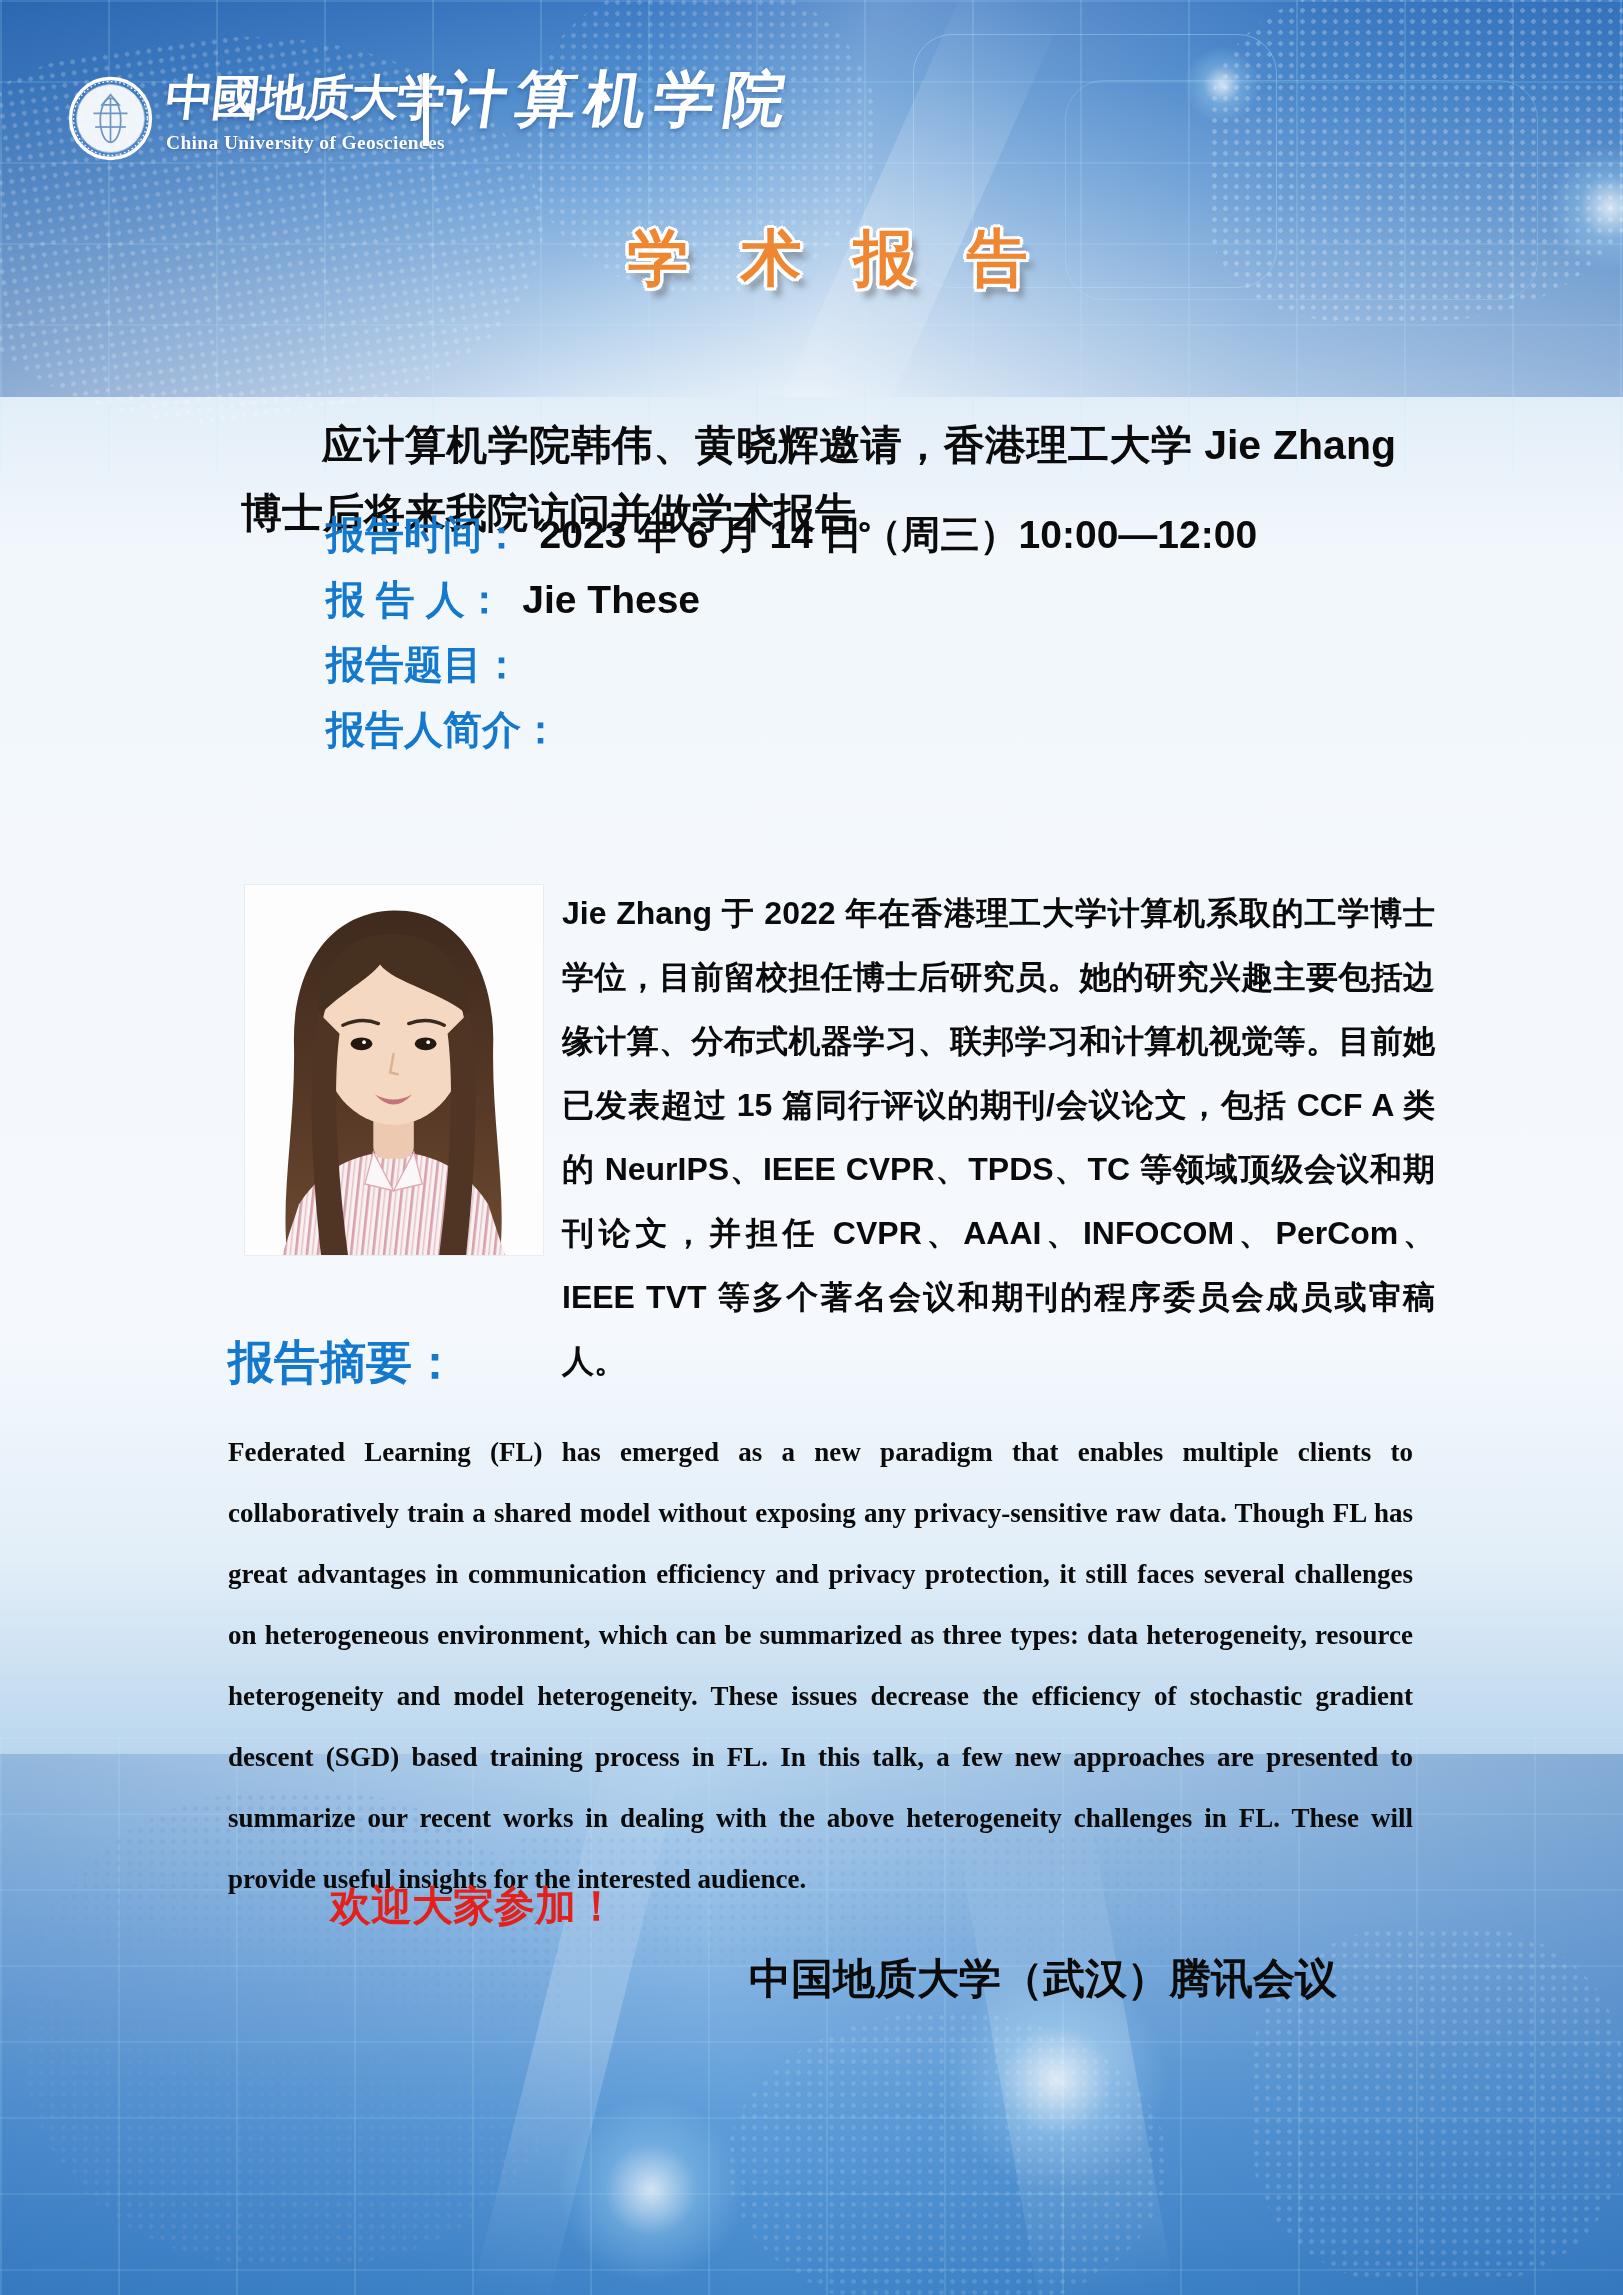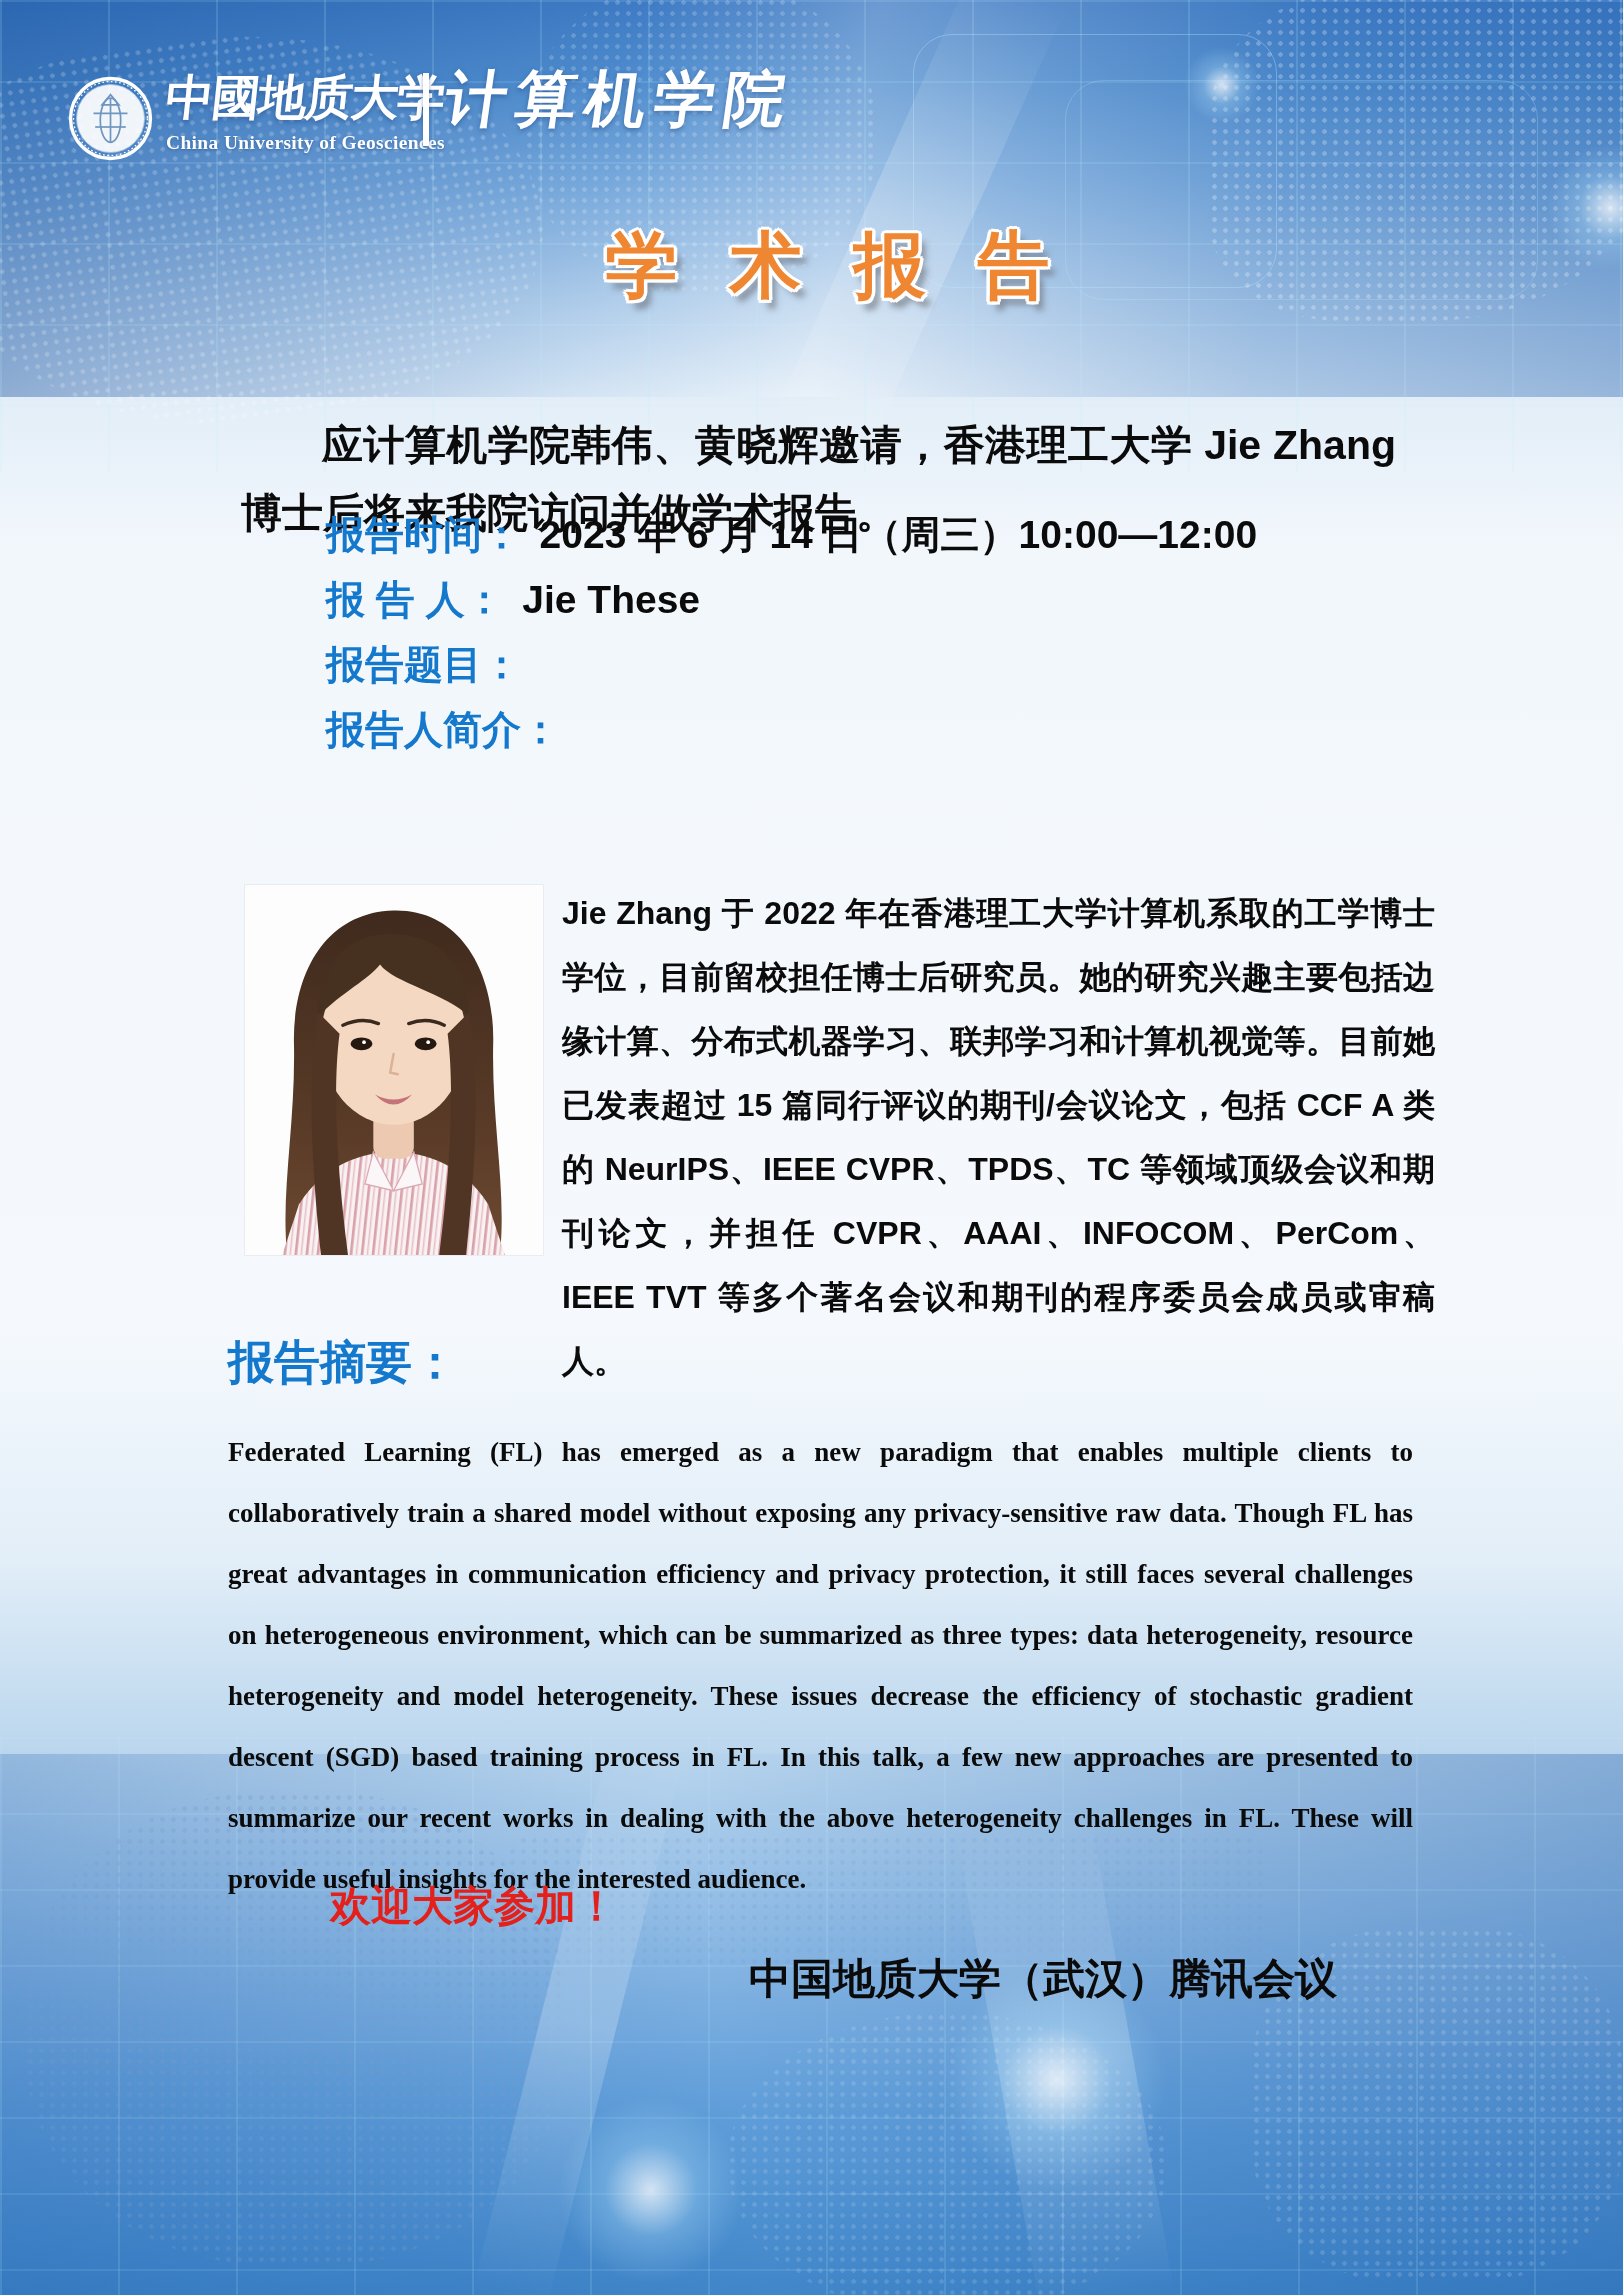--- a/index.html
+++ b/index.html
@@ -42,21 +42,21 @@
   .hdr-en{position:absolute;left:166px;top:132px;width:254px;color:#fff;
     font-family:"Liberation Serif",serif;font-size:19.4px;font-weight:bold;letter-spacing:0.4px;
     text-shadow:0 0.8px 2.5px rgba(20,60,120,.5);white-space:nowrap;}
   .hdr-bar{position:absolute;left:423px;top:73px;width:6px;height:73px;background:#fff;
     box-shadow:0 1.7px 4.2px rgba(20,60,120,.4);}
   .hdr-school{position:absolute;left:446px;top:59px;color:#fff;font-size:61px;font-weight:bold;
     letter-spacing:8.5px;transform:skewX(-8deg);text-shadow:0 1.7px 5px rgba(20,60,120,.45);white-space:nowrap;}
 
   
   .title{position:absolute;left:0;right:0;top:218px;text-align:center;
-    font-size:72px;font-weight:bold;color:#ee8632;letter-spacing:52px;padding-left:84px;
+    font-size:61px;font-weight:bold;color:#ee8632;letter-spacing:52px;padding-left:84px;
     text-shadow:
       -2.5px -2.5px 0 #fff, 2.5px -2.5px 0 #fff, -2.5px 2.5px 0 #fff, 2.5px 2.5px 0 #fff,
       0 -3.4px 0 #fff, 0 3.4px 0 #fff, -3.4px 0 0 #fff, 3.4px 0 0 #fff,
       6.8px 8.5px 6px rgba(90,90,95,.55);
     white-space:nowrap;}
 
   
   .intro{position:absolute;left:241px;right:227px;top:370px;
     font-size:41px;line-height:68px;font-weight:bold;color:#0b0b0b;
     text-align:justify;text-indent:81px;}

